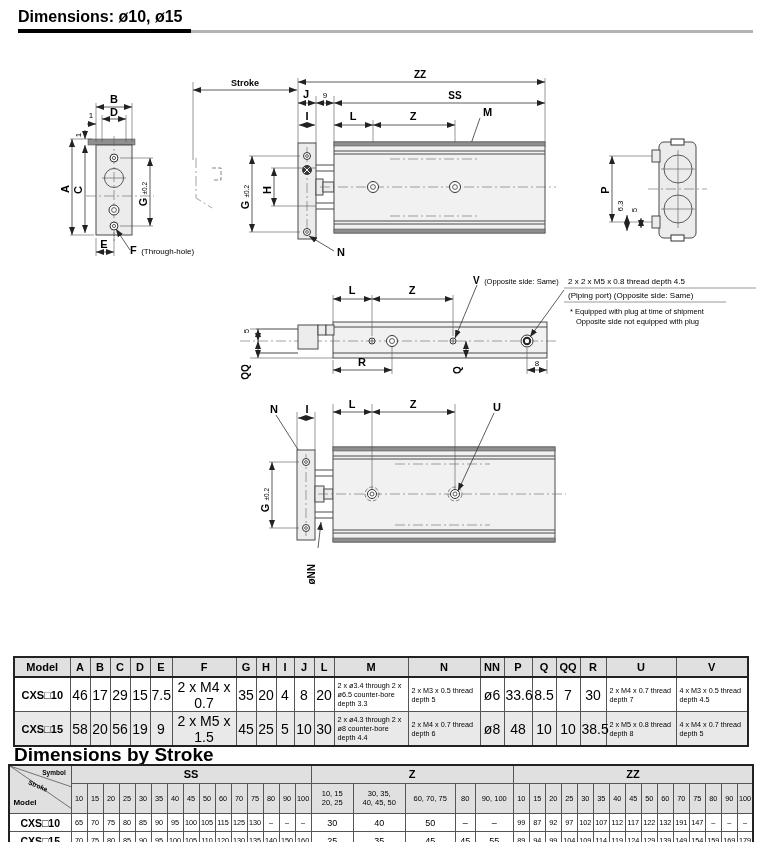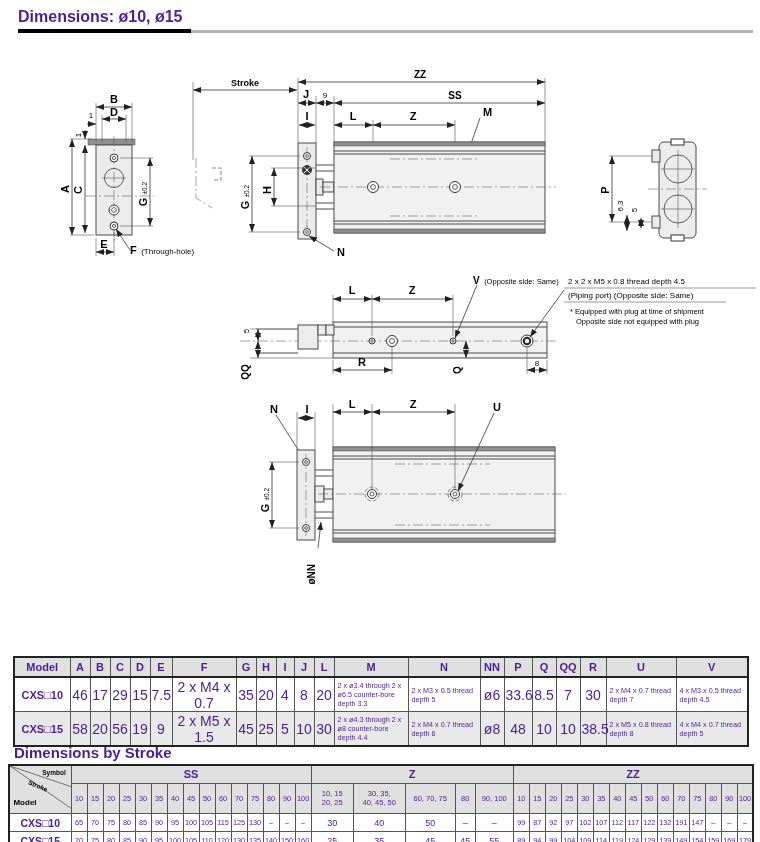--- a/index.html
+++ b/index.html
@@ -1,17 +1,17 @@
 <!DOCTYPE html>
 <html><head>
 <meta charset="utf-8">
 <style>
   html,body{margin:0;padding:0;background:#fff;}
   #screen{position:relative;width:760px;height:842px;background:#fff;overflow:hidden;
-          font-family:"Liberation Sans",sans-serif;color:#4c1d95;}
+          font-family:"Liberation Sans",sans-serif;color:#000000;}
   
   .page-title{position:absolute;left:18px;top:8px;font-size:16px;font-weight:bold;}
   .rule-black{position:absolute;left:18px;top:29px;width:173px;height:4px;background:#000;}
   .rule-gray{position:absolute;left:191px;top:30px;width:562px;height:3px;background:#b3b3b3;}
   .unit-label{position:absolute;right:16px;top:644px;font-size:8.5px;}
 
   
   .drawsvg{position:absolute;left:0;top:32px;}
   .dim{stroke:#333;stroke-width:0.8;fill:none;}
   .ext{stroke:#555;stroke-width:0.6;fill:none;}
@@ -37,21 +37,21 @@
   table.dims th{background:#e0e0e0;font-size:11px;font-weight:bold;height:18px;}
   table.dims td{font-size:14px;height:33px;background:#fff;}
   table.dims tr.alt td{background:#e9e9e9;}
   table.dims td.model{font-size:11px;font-weight:bold;}
   table.dims tbody td:nth-child(13),table.dims tbody td:nth-child(14),
   table.dims tbody td:nth-child(20),table.dims tbody td:nth-child(21){
      font-size:7.2px;text-align:left;padding-left:3px;line-height:1.25;}
   table.dims thead th{border-bottom:2px solid #222;}
 
   
-  .stroke-title{position:absolute;left:14px;top:744px;font-size:15px;font-weight:bold;}
+  .stroke-title{position:absolute;left:14px;top:744px;font-size:19px;font-weight:bold;}
   .stbwrap{position:absolute;left:8px;top:764px;width:744px;}
   table.stb{border-collapse:collapse;table-layout:fixed;width:744px;border:2px solid #222;}
   table.stb th,table.stb td{border:1px solid #555;padding:0;text-align:center;vertical-align:middle;overflow:hidden;}
   table.stb thead th{background:#e0e0e0;}
   table.stb th.grp{font-size:11px;font-weight:bold;height:15px;}
   table.stb tr.sub th{font-size:7.3px;font-weight:normal;height:26px;}
   table.stb tr.sub th:nth-child(n+16):nth-child(-n+20){white-space:pre-line;font-size:7.5px;line-height:1.2;}
   table.stb td{font-size:7.3px;height:17px;background:#fff;}
   table.stb td:first-child{font-size:10.5px;font-weight:bold;}
   table.stb td:nth-child(n+17):nth-child(-n+21){font-size:9px;}

